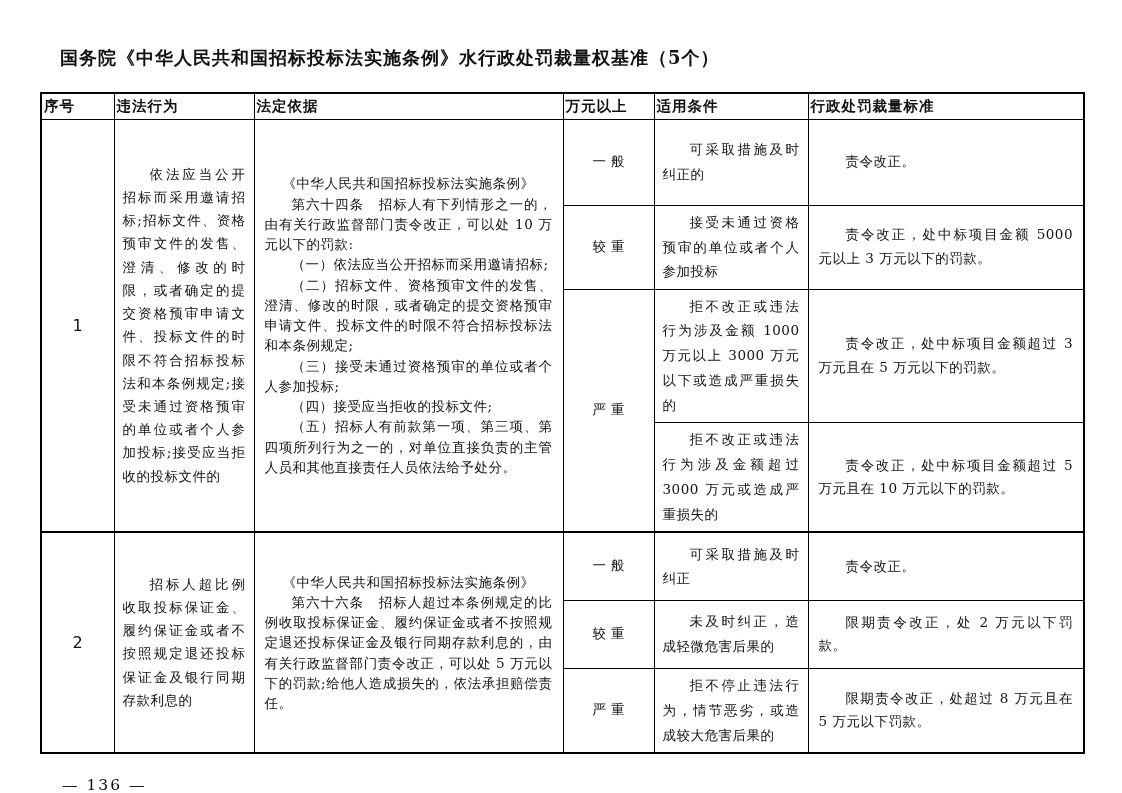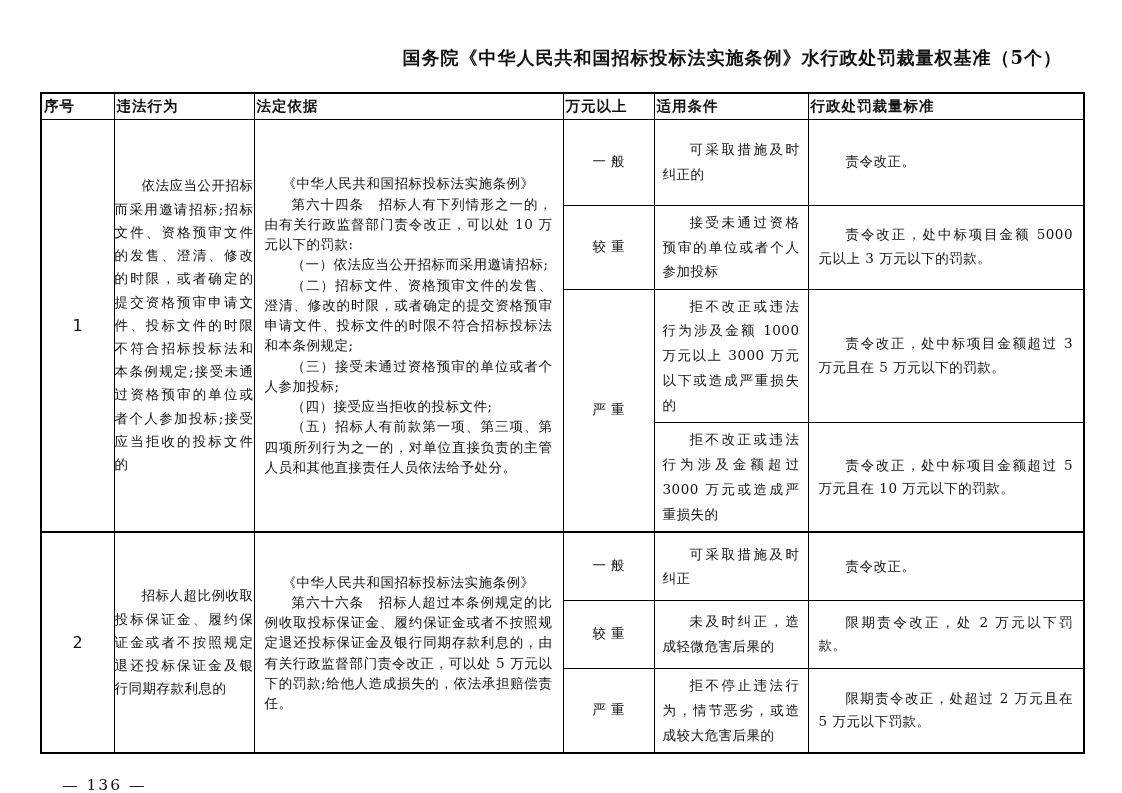--- a/index.html
+++ b/index.html
@@ -10,21 +10,21 @@
     height: 793px;
     background: #ffffff;
     margin: 0 auto;
     font-family: "DejaVu Serif", "Liberation Serif", serif;
     color: #111111;
     overflow: hidden;
   }
   .doc-title {
     padding-top: 46px;
     margin: 0 60px 22px 60px;
-    text-align: right;
+    text-align: left;
     font-size: 18px;
     font-weight: bold;
     letter-spacing: 1px;
     font-family: "DejaVu Serif", "Liberation Serif", serif;
   }
   table.penalty-table {
     border-collapse: collapse;
     table-layout: fixed;
     width: 1043px;
     margin-left: 40px;
@@ -45,21 +45,21 @@
     text-align: left;
     letter-spacing: 1px;
     padding: 1px 2px;
   }
   tr.group-start td { border-top: 2px solid #000; }
   td.cell-num {
     text-align: center;
     font-family: "DejaVu Sans", "Liberation Sans", sans-serif;
     font-size: 16px;
   }
-  td.cell-behavior { padding: 4px 0; }
+  td.cell-behavior { padding: 4px 8px; }
   td.cell-behavior .txt {
     text-align: justify;
     text-indent: 2em;
     line-height: 1.72;
   }
   td.cell-basis { padding: 8px 10px; }
   td.cell-basis .basis-title {
     text-align: center;
     line-height: 1.5;
   }
@@ -202,21 +202,21 @@
         <td class="cell-standard">
           <div class="txt">限期责令改正，处 2 万元以下罚款。</div>
         </td>
       </tr>
       <tr style="height:74px">
         <td class="cell-degree"><span>严重</span></td>
         <td class="cell-condition">
           <div class="txt">拒不停止违法行为，情节恶劣，或造成较大危害后果的</div>
         </td>
         <td class="cell-standard">
-          <div class="txt">限期责令改正，处超过 2 万元且在 5 万元以下罚款。</div>
+          <div class="txt">限期责令改正，处超过 8 万元且在 5 万元以下罚款。</div>
         </td>
       </tr>
     </tbody>
   </table>
 
   <div class="page-number">— 136 —</div>
 
 </div>
 
 </body></html>

